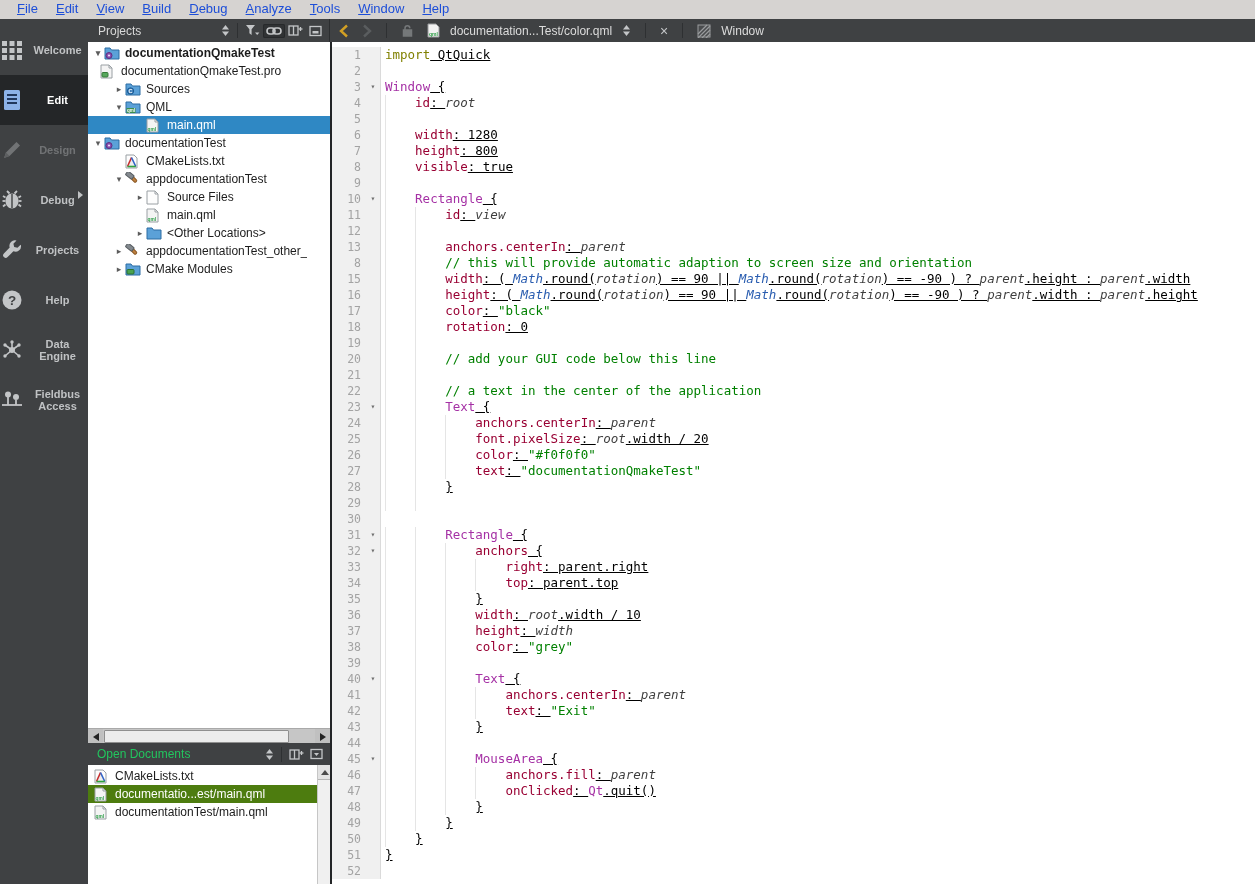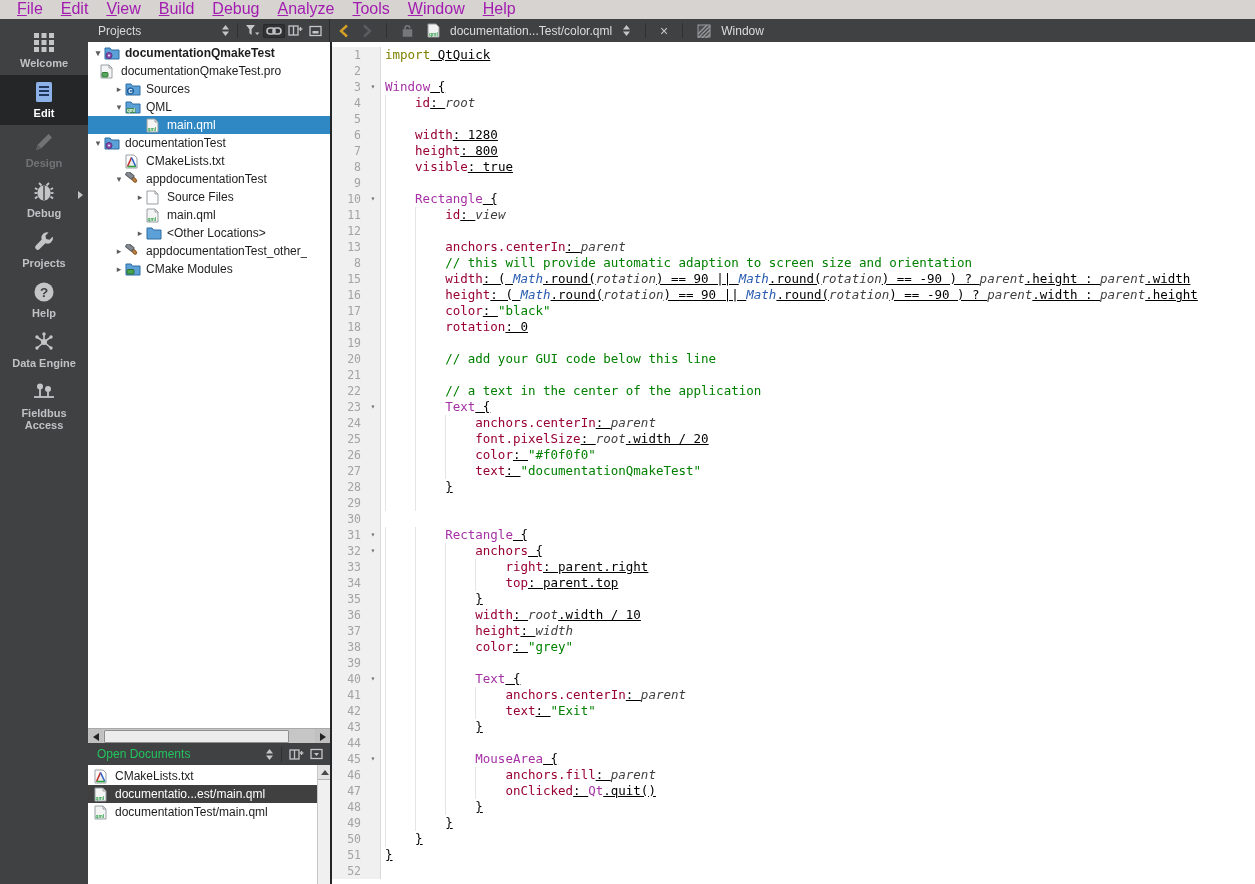--- a/index.html
+++ b/index.html
@@ -6,30 +6,30 @@
   html,body { background:#888; }
   #app {
     position:relative; width:1255px; height:884px; overflow:hidden;
     font-family:"Liberation Sans", sans-serif; background:#fff;
   }
   
   .menubar {
     position:absolute; left:0; top:0; width:1255px; height:19px;
     background:#d6d3d1; display:flex; align-items:center; padding-left:8px;
   }
-  .menu-item { font-size:16px; color:#a21caf; padding:0 9px; height:19px; line-height:18px; cursor:default; }
+  .menu-item { font-size:13px; color:#1d4ed8; padding:0 9px; height:19px; line-height:18px; cursor:default; }
   .menu-item u { text-decoration:underline; }
   
   .modebar {
     position:absolute; left:0; top:19px; width:88px; height:865px;
     background:#3f4143; display:flex; flex-direction:column; padding-top:6px;
   }
   .mode-btn {
     position:relative; width:88px; min-height:50px; padding:5px 0 6px 0;
-    display:flex; flex-direction:column; align-items:center; justify-content:center; gap:3px;
+    display:flex; flex-direction:row; align-items:center; justify-content:center; gap:3px;
   }
   .mode-btn .mlabel {
     font-size:11px; font-weight:bold; color:#c0c2c4; text-align:center; line-height:12px; width:80px;
   }
   .mode-btn.active { background:#242628; }
   .mode-btn.active .mlabel { color:#ffffff; }
   .mode-btn.disabled { opacity:.38; }
   .mode-btn .submenu-arrow {
     position:absolute; right:5px; top:16px; width:0; height:0;
     border-left:5px solid #c0c2c4; border-top:4px solid transparent; border-bottom:4px solid transparent;
@@ -67,21 +67,21 @@
   .hs-tri-r { width:0;height:0;border-left:6px solid #222;border-top:4px solid transparent;border-bottom:4px solid transparent; }
   .hs-thumb { position:absolute; left:16px; top:1px; width:185px; height:13px; background:#ececec; border:1px solid #8f8f8f; border-radius:1px; }
   
   .od-header {
     position:absolute; left:88px; top:743px; width:242px; height:22px;
     background:#3f4143; display:flex; align-items:center; padding:0 4px 0 9px;
   }
   .od-header .ptitle { font-size:12px; color:#22c55e; flex:1; }
   .od-list { position:absolute; left:88px; top:765px; width:242px; height:119px; background:#fff; padding-top:2px; }
   .od-row { height:18px; display:flex; align-items:center; font-size:12px; color:#1c1c1c; padding-left:6px; white-space:nowrap; width:229px; overflow:hidden; }
-  .od-row.sel { background:#404040; color:#fff; }
+  .od-row.sel { background:#4d7c0f; color:#fff; }
   .od-vscroll { position:absolute; right:0; top:0; width:13px; height:119px; background:#f0f0f0; border-left:1px solid #c6c6c6; }
   .od-vbtn { width:13px; height:15px; background:#e3e3e3; border-bottom:1px solid #b5b5b5; display:flex; align-items:center; justify-content:center; }
   .od-vtri { width:0;height:0;border-bottom:5px solid #4a4a4a;border-left:4px solid transparent;border-right:4px solid transparent; }
   
   .vsplit { position:absolute; left:330px; top:42px; width:2px; height:842px; background:#232527; }
   
   .editor {
     position:absolute; left:332px; top:42px; width:923px; height:842px;
     background:#fff; overflow:hidden; padding-top:5px;
     font-family:"DejaVu Sans Mono", monospace; font-size:12.5px;

